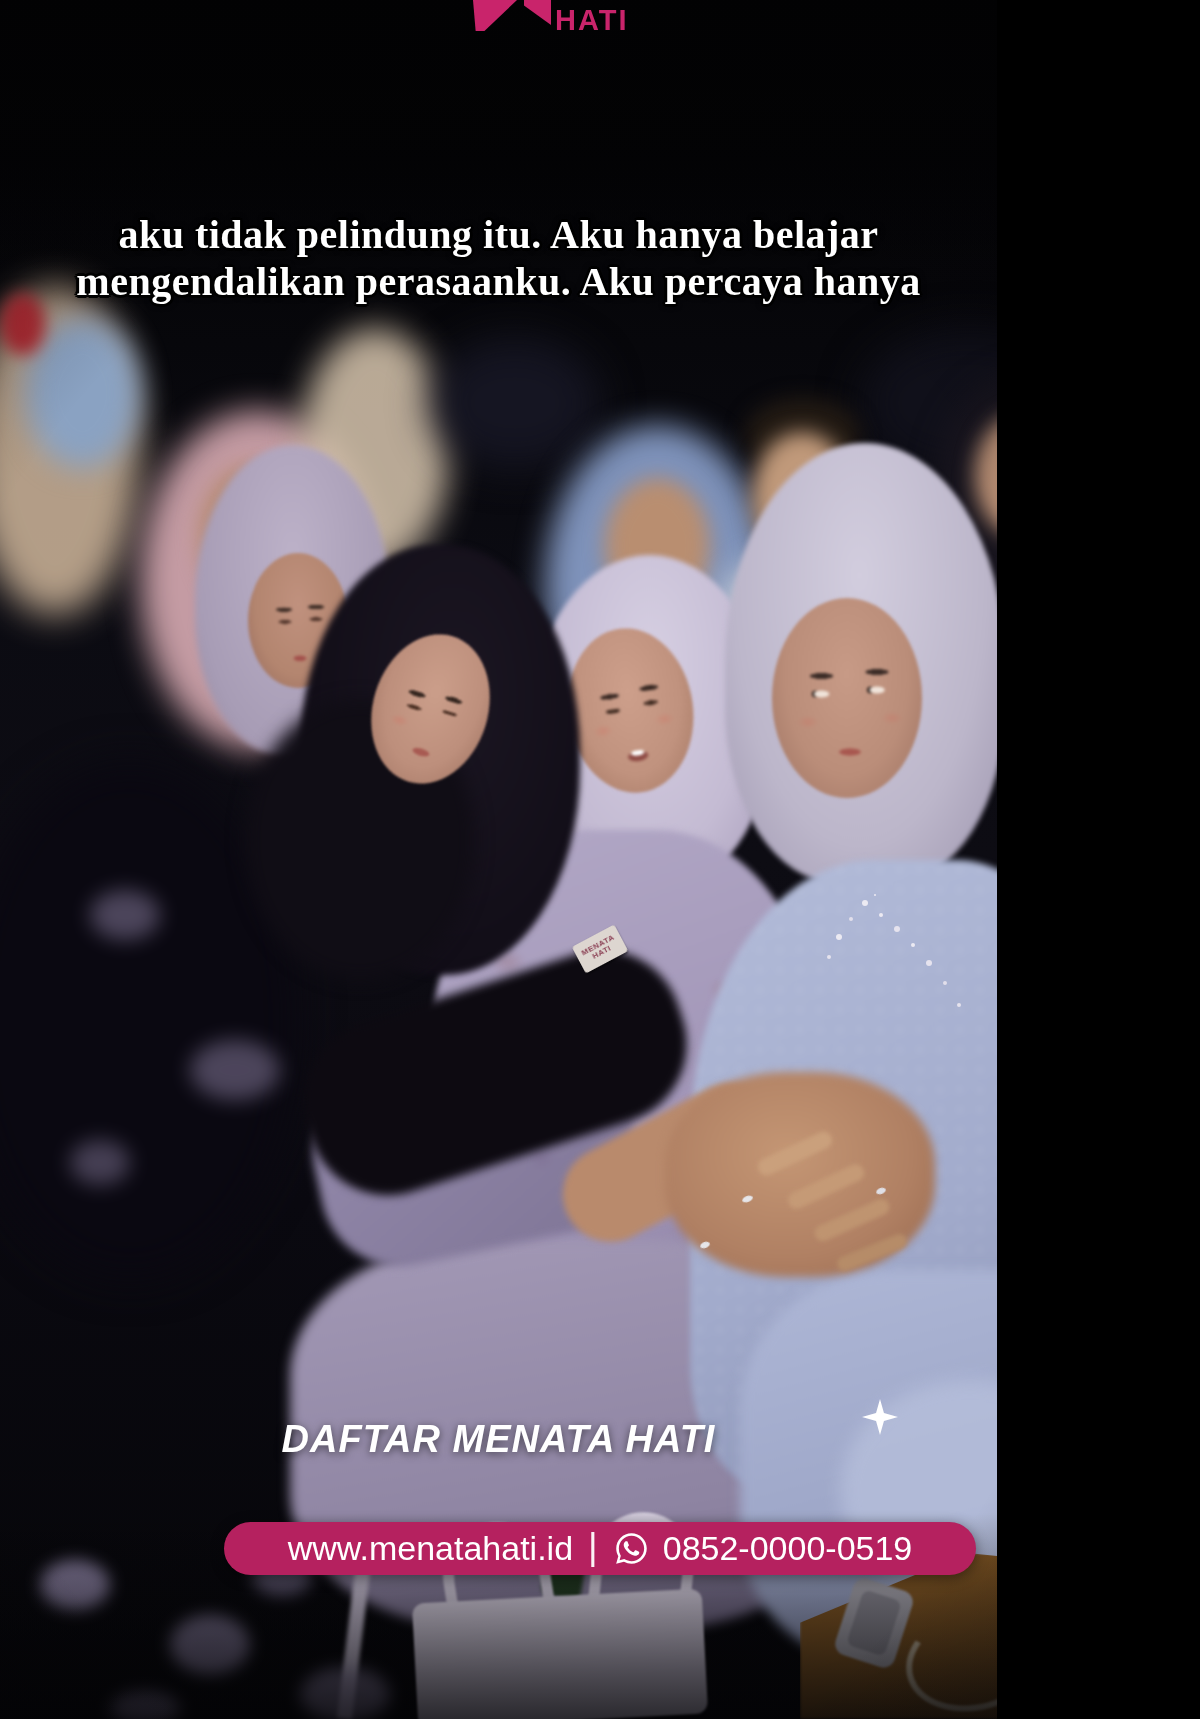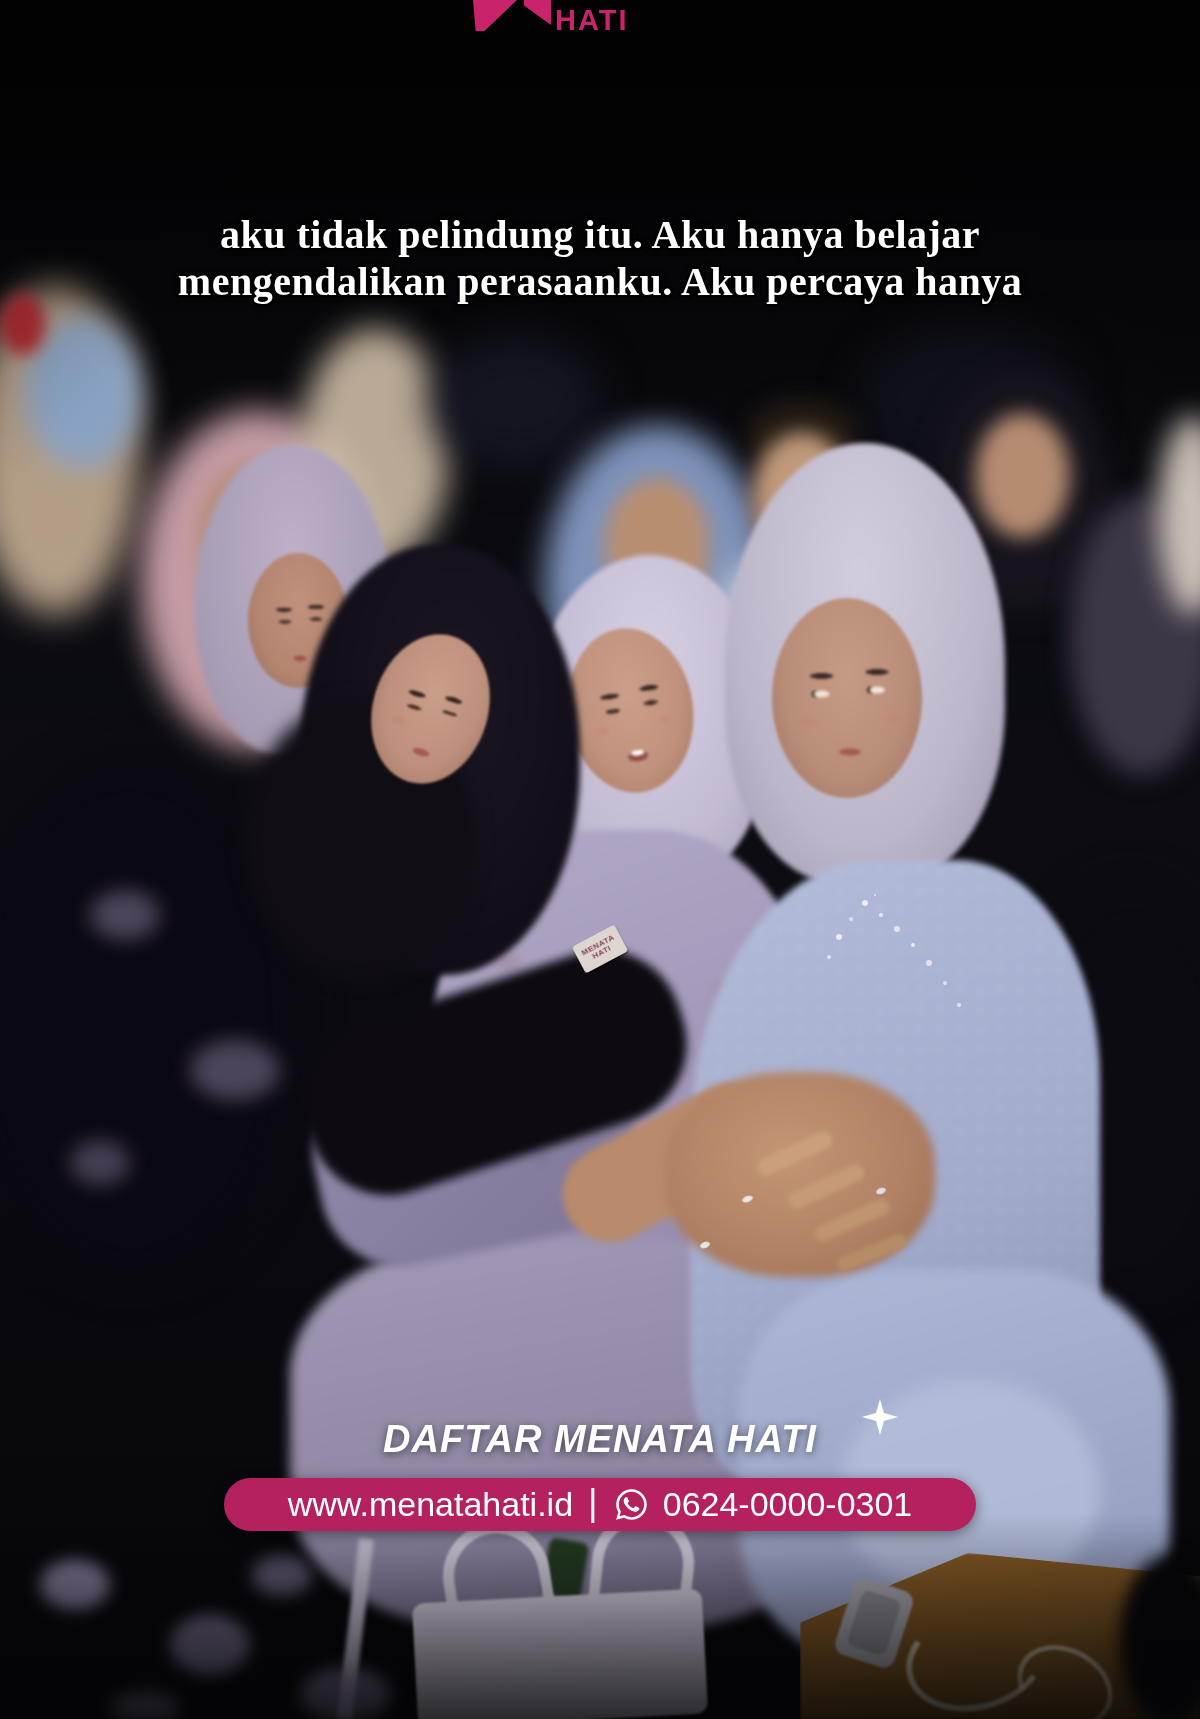--- a/index.html
+++ b/index.html
@@ -1,17 +1,17 @@
 <!DOCTYPE html>
 <html><head>
 <meta charset="utf-8">
 <style>
   html,body{margin:0;padding:0;background:#000;}
   .canvas{
-    position:relative;width:1200px;height:1719px;overflow:hidden;
+    position:relative;width:997px;height:1719px;overflow:hidden;
     background:linear-gradient(180deg,#030304 0%,#040406 10%,#07070b 20%,#0b0b12 34%,#0d0c13 50%,#0a0910 70%,#060609 100%);
     font-family:"Liberation Sans",sans-serif;
   }
   .abs{position:absolute;}
   .blob{position:absolute;border-radius:50%;}
   
   .quote{
     position:absolute;top:212px;left:0;width:100%;text-align:center;z-index:10;
     font-family:"Liberation Serif",serif;font-weight:700;color:#ffffff;
     font-size:40px;line-height:46.5px;letter-spacing:.5px;
@@ -221,23 +221,23 @@
   </div>
 
   <div class="quote">
     <div>aku tidak pelindung itu. Aku hanya belajar</div>
     <div>mengendalikan perasaanku. Aku percaya hanya</div>
   </div>
 
   <div class="cta-heading">DAFTAR MENATA HATI</div>
   <div class="sparkle"></div>
 
-  <div class="pill" style="background: rgb(181, 33, 95);">
+  <div class="pill" style="background: rgb(181, 33, 95); margin-top: 44px;">
     <span>www.menatahati.id</span>
     <span class="divider">|</span>
     <svg width="37" height="37" viewBox="0 0 24 24" style="margin-bottom:1px;">
       <path fill="#ffffff" d="M12 2.1c-5.46 0-9.9 4.44-9.9 9.9 0 1.75.46 3.45 1.33 4.95L2.05 21.9l5.06-1.33A9.86 9.86 0 0 0 12 21.9c5.46 0 9.9-4.44 9.9-9.9S17.46 2.1 12 2.1zm0 18.1c-1.55 0-3.07-.4-4.4-1.18l-.32-.19-3 .79.8-2.93-.2-.31A8.16 8.16 0 0 1 3.8 12c0-4.52 3.68-8.2 8.2-8.2s8.2 3.68 8.2 8.2-3.68 8.2-8.2 8.2z"></path>
       <path fill="#ffffff" d="M16.52 13.99c-.25-.12-1.47-.72-1.69-.81-.23-.08-.39-.12-.56.13-.16.24-.64.8-.78.97-.14.16-.29.18-.54.06-.25-.13-1.05-.39-2-1.23-.74-.66-1.23-1.47-1.38-1.72-.14-.25-.01-.38.11-.51.11-.11.25-.29.37-.43.12-.15.16-.25.25-.41.08-.17.04-.31-.02-.44-.06-.12-.56-1.34-.76-1.84-.2-.48-.41-.42-.56-.42h-.48c-.17 0-.44.06-.66.31-.23.25-.87.85-.87 2.07s.89 2.4 1.01 2.57c.13.16 1.75 2.67 4.23 3.74.59.26 1.05.41 1.41.52.6.19 1.14.16 1.57.1.48-.07 1.47-.6 1.68-1.18.2-.58.2-1.07.14-1.18-.06-.1-.22-.16-.47-.3z"></path>
     </svg>
-    <span>0624-0000-0301</span>
+    <span>0852-0000-0519</span>
   </div>
 
 </div>
 
 </body></html>

